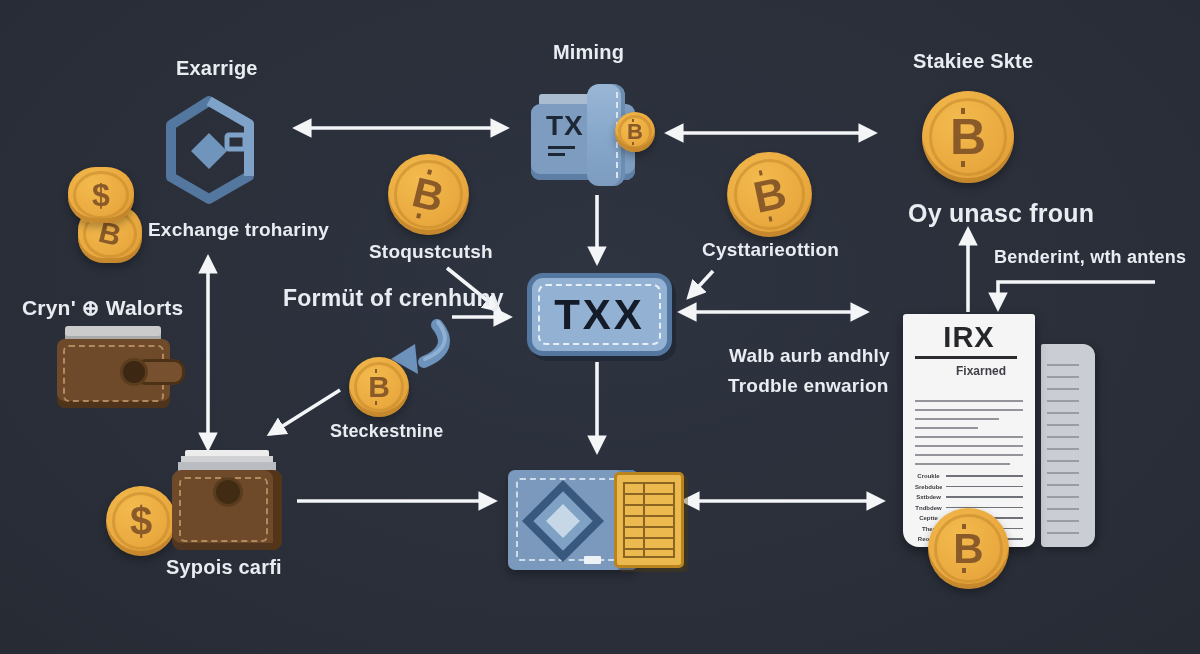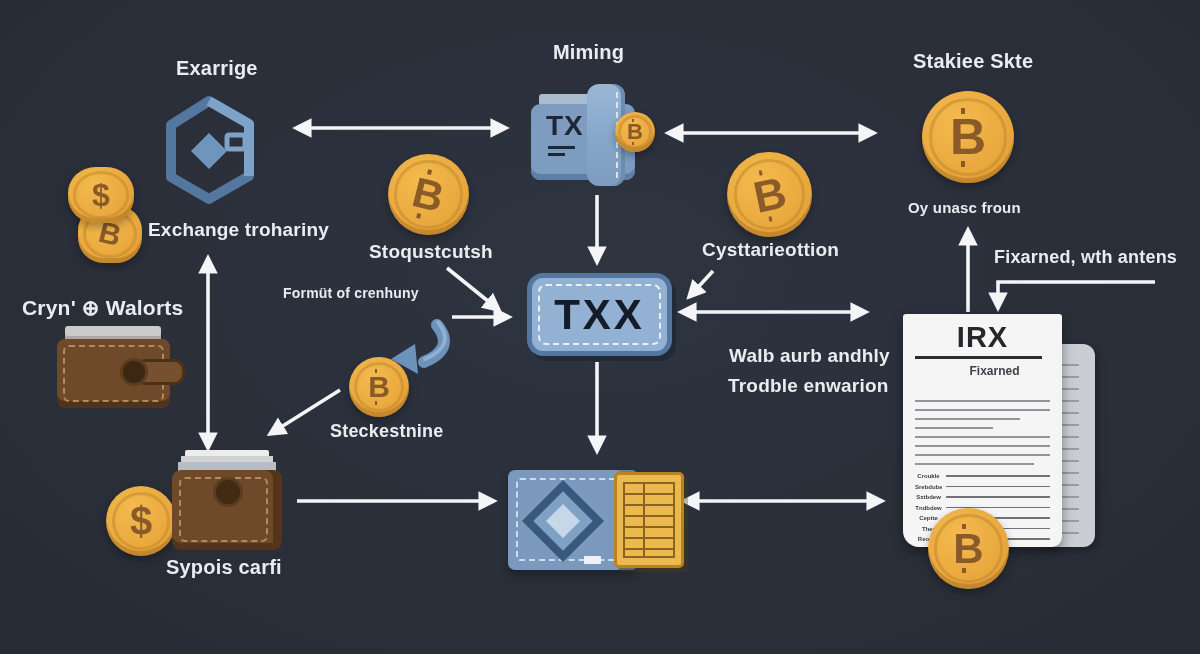--- a/index.html
+++ b/index.html
@@ -13,23 +13,23 @@
   .node{position:absolute;z-index:2;}
 
   
   .lbl{position:absolute;z-index:3;font-weight:700;color:#e9ecf1;white-space:nowrap;letter-spacing:.2px;}
   .l-exarrige{left:176px;top:57px;font-size:20px}
   .l-miming{left:553px;top:41px;font-size:20px}
   .l-stakiee{left:913px;top:50px;font-size:20px}
   .l-exchange{left:148px;top:219px;font-size:19px}
   .l-stoq{left:369px;top:241px;font-size:19px}
   .l-cyst{left:702px;top:239px;font-size:19px}
-  .l-oy{left:908px;top:199px;font-size:15px}
+  .l-oy{left:908px;top:199px;font-size:25px}
   .l-bender{left:994px;top:247px;font-size:18px}
-  .l-format{left:283px;top:285px;font-size:14px}
+  .l-format{left:283px;top:285px;font-size:23px}
   .l-cryn{left:22px;top:296px;font-size:21px}
   .l-steck{left:330px;top:421px;font-size:18px}
   .l-walb1{left:729px;top:345px;font-size:19px}
   .l-walb2{left:728px;top:375px;font-size:19px}
   .l-sypois{left:166px;top:556px;font-size:20px}
   .l-creation{left:440px;top:588px;font-size:19.5px}
 
   
   .coin{
     position:absolute;z-index:2;border-radius:50%;
@@ -117,21 +117,21 @@
   .bw-grid{position:absolute;inset:7px 6px;border:2px solid #8a6420;
     background:repeating-linear-gradient(to bottom, transparent 0 9px, #8a6420 9px 11px);}
   .bw-grid::before{content:"";position:absolute;left:38%;top:0;bottom:0;width:2px;background:#8a6420;}
 
   
   .doc{left:903px;top:314px;width:196px;height:245px;}
   .doc-gray{position:absolute;left:138px;top:30px;width:54px;height:203px;background:#caced4;
     border-radius:2px 12px 12px 4px;box-shadow:3px 3px 7px rgba(0,0,0,.3);}
   .doc-gray::after{content:"";position:absolute;inset:10px 16px 10px 6px;
     background:repeating-linear-gradient(to bottom, transparent 0 10px, #989ca3 10px 12px);}
-  .doc-white{position:absolute;left:0;top:0;width:159px;height:233px;background:#f5f5f6;
+  .doc-white{position:absolute;left:0;top:0;width:132px;height:233px;background:#f5f5f6;
     border-radius:3px 3px 10px 16px;box-shadow:0 5px 12px rgba(0,0,0,.4);
     padding:9px 12px;box-sizing:border-box;}
   .doc-title{font-size:29px;font-weight:900;color:#26272b;letter-spacing:1px;line-height:1;}
   .doc-rule{height:3px;background:#2b2c30;margin:4px 0 5px;width:94%;}
   .doc-sub{font-size:12px;color:#404148;font-weight:600;margin-bottom:22px;padding-left:24px;}
   .dl{display:block;height:2px;background:#93959b;margin:7px 0;}
   .dl1,.dl2,.dl5,.dl6,.dl7{width:100%}.dl3{width:78%}.dl4{width:58%}.dl8{width:88%}
   .frows{margin-top:8px;}
   .frow{display:flex;align-items:center;gap:4px;margin:4.5px 0;}
   .frow span{font-size:6px;font-weight:700;color:#3c3d42;width:27px;white-space:nowrap;overflow:hidden;}
@@ -171,21 +171,21 @@
     </g>
   </svg>
 
   <div class="lbl l-exarrige">Exarrige</div>
   <div class="lbl l-miming">Miming</div>
   <div class="lbl l-stakiee">Stakiee Skte</div>
   <div class="lbl l-exchange">Exchange trohariny</div>
   <div class="lbl l-stoq">Stoqustcutsh</div>
   <div class="lbl l-cyst">Cysttarieottion</div>
   <div class="lbl l-oy">Oy unasc froun</div>
-  <div class="lbl l-bender">Fixarned, wth antens</div>
+  <div class="lbl l-bender">Benderint, wth antens</div>
   <div class="lbl l-format">Formüt of crenhuny</div>
   <div class="lbl l-cryn">Cryn' ⊕ Walorts</div>
   <div class="lbl l-steck">Steckestnine</div>
   <div class="lbl l-walb1">Walb aurb andhly</div>
   <div class="lbl l-walb2">Trodble enwarion</div>
   <div class="lbl l-sypois">Sypois carfi</div>
 
   <svg class="node hexlogo" viewBox="0 0 92 112">
     <path d="M46 6 L86 29 L86 81 L46 104 L8 82 L8 30 Z" fill="none" stroke="#53779e" stroke-width="10" stroke-linejoin="round"></path>
     <path d="M46 6 L86 29 L86 81" fill="none" stroke="#7fa3c8" stroke-width="10" stroke-linejoin="round"></path>

